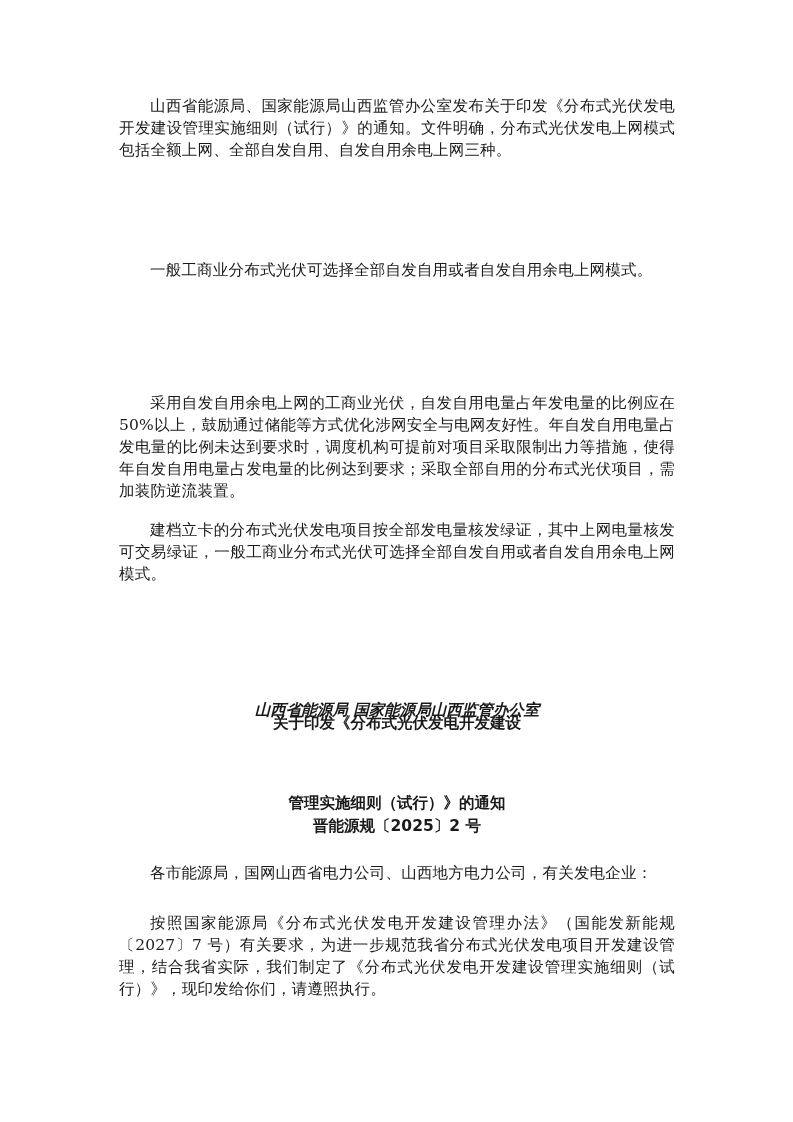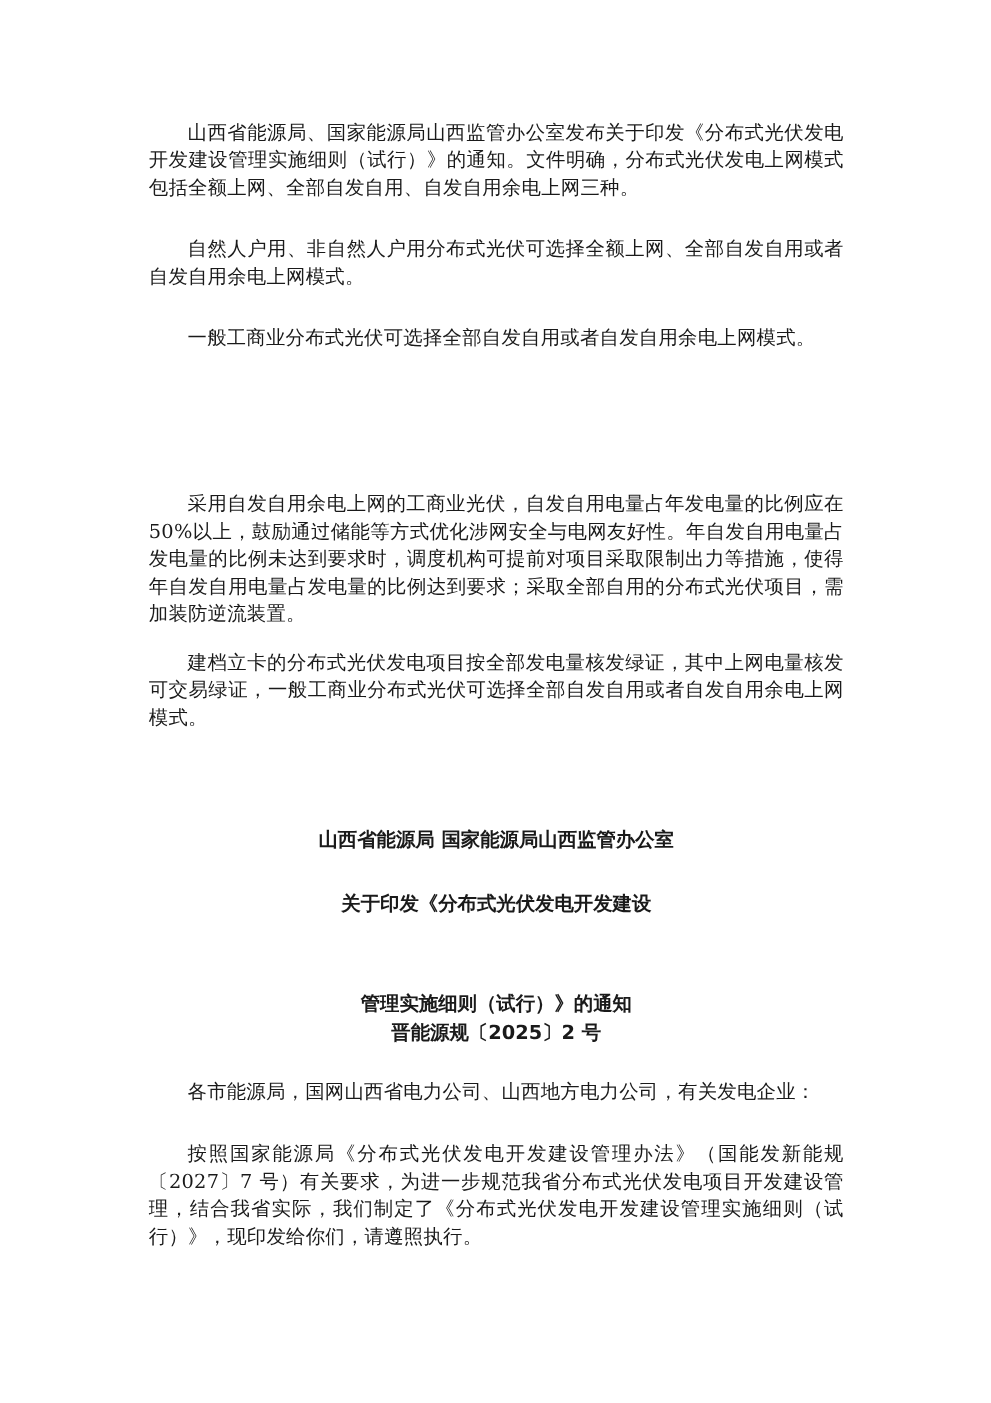--- a/index.html
+++ b/index.html
@@ -19,25 +19,24 @@
     position: absolute; left: 119px; width: 556px; text-align: center;
     font-size: 15.5px; font-weight: bold; line-height: 22px; margin: 0;
     font-family: "DejaVu Sans", "Liberation Sans", sans-serif;
   }
 </style>
 </head>
 <body>
 
 <div class="page">
   <p class="para" style="top:95px;">山西省能源局、国家能源局山西监管办公室发布关于印发《分布式光伏发电开发建设管理实施细则（试行）》的通知。文件明确，分布式光伏发电上网模式包括全额上网、全部自发自用、自发自用余电上网三种。</p>
-  <p class="para" style="top:188px;">自然人户用、非自然人户用分布式光伏可选择全额上网、全部自发自用或者自发自用余电上网模式。</p>
   <p class="para" style="top:259px;">一般工商业分布式光伏可选择全部自发自用或者自发自用余电上网模式。</p>
   <p class="para" style="top:392px;">采用自发自用余电上网的工商业光伏，自发自用电量占年发电量的比例应在50%以上，鼓励通过储能等方式优化涉网安全与电网友好性。年自发自用电量占发电量的比例未达到要求时，调度机构可提前对项目采取限制出力等措施，使得年自发自用电量占发电量的比例达到要求；采取全部自用的分布式光伏项目，需加装防逆流装置。</p>
   <p class="para" style="top:519px;">建档立卡的分布式光伏发电项目按全部发电量核发绿证，其中上网电量核发可交易绿证，一般工商业分布式光伏可选择全部自发自用或者自发自用余电上网模式。</p>
 
-  <p class="center" style="top:661px;">山西省能源局 国家能源局山西监管办公室</p>
+  <p class="center" style="top:699px;font-style:italic;">山西省能源局 国家能源局山西监管办公室</p>
   <p class="center" style="top:712px;">关于印发《分布式光伏发电开发建设</p>
   <p class="center" style="top:792px;">管理实施细则（试行）》的通知</p>
   <p class="center" style="top:815px;">晋能源规〔2025〕2 号</p>
 
   <p class="para" style="top:862px;">各市能源局，国网山西省电力公司、山西地方电力公司，有关发电企业：</p>
   <p class="para" style="top:912px;">按照国家能源局《分布式光伏发电开发建设管理办法》（国能发新能规〔2027〕7 号）有关要求，为进一步规范我省分布式光伏发电项目开发建设管理，结合我省实际，我们制定了《分布式光伏发电开发建设管理实施细则（试行）》，现印发给你们，请遵照执行。</p>
 </div>
 
 </body></html>

